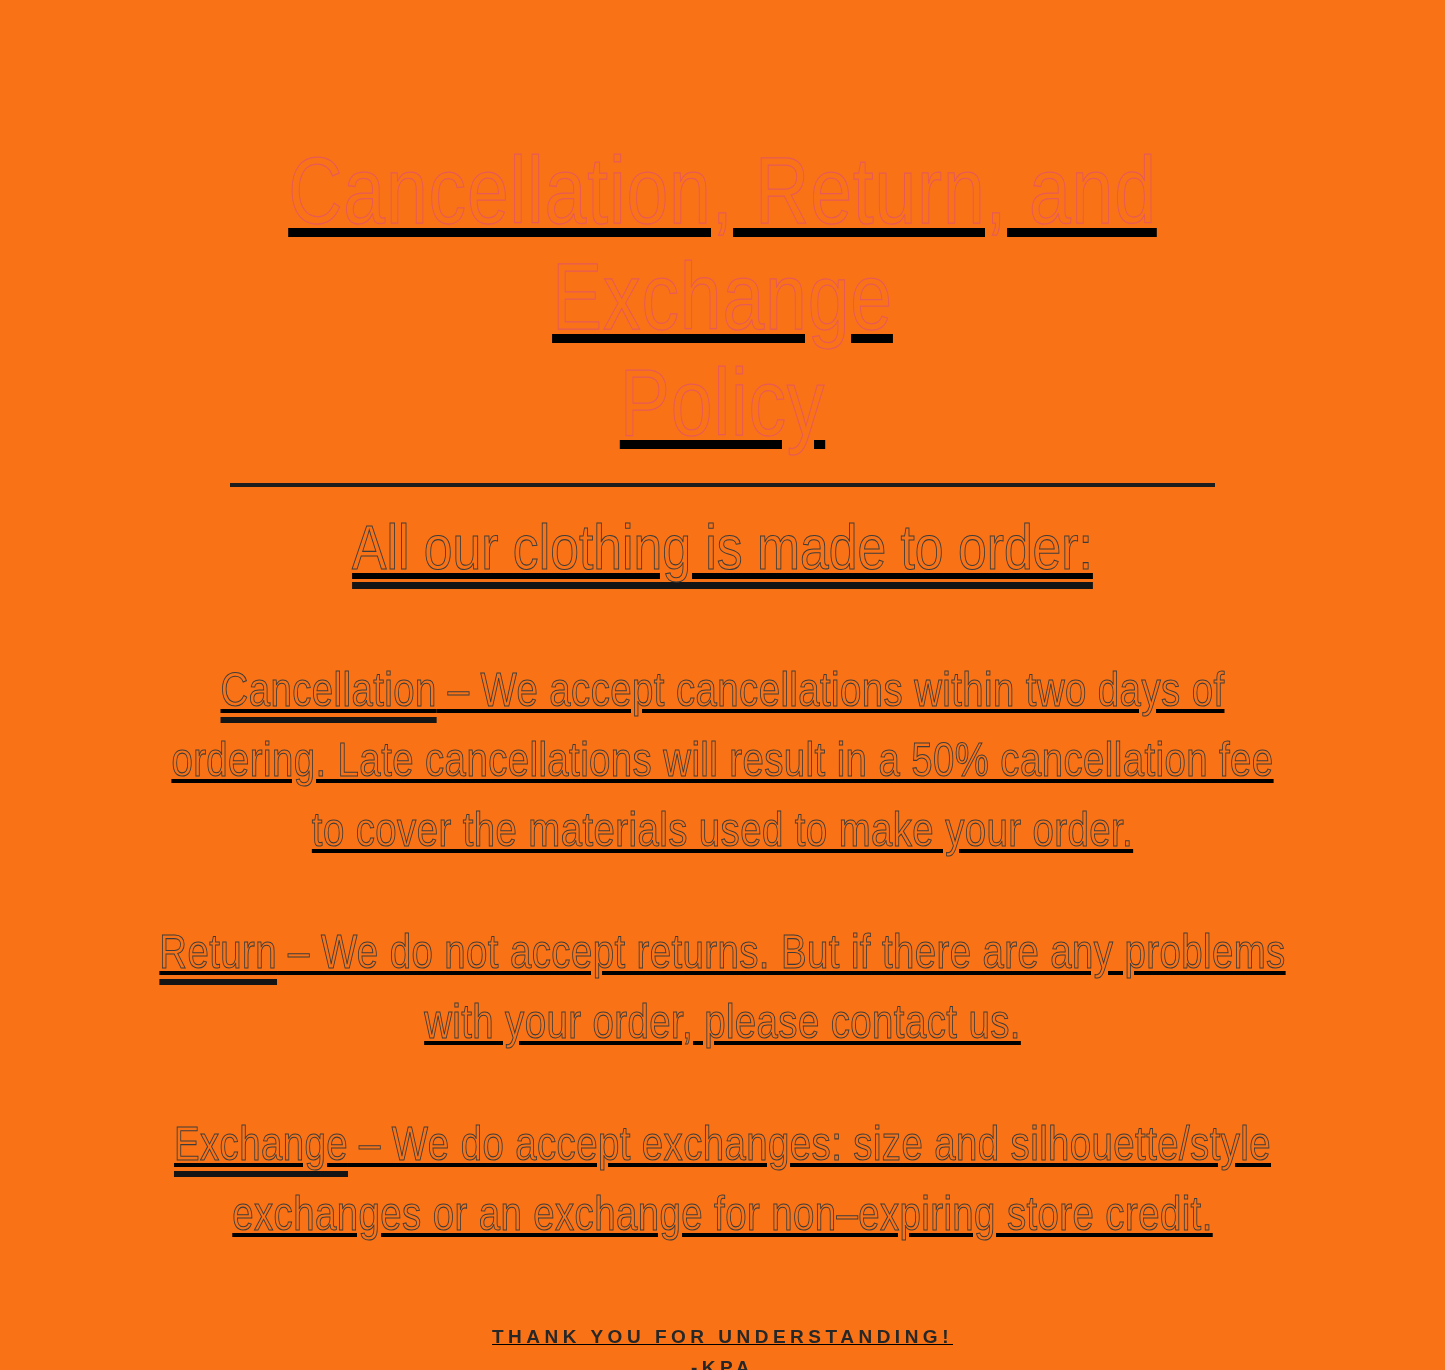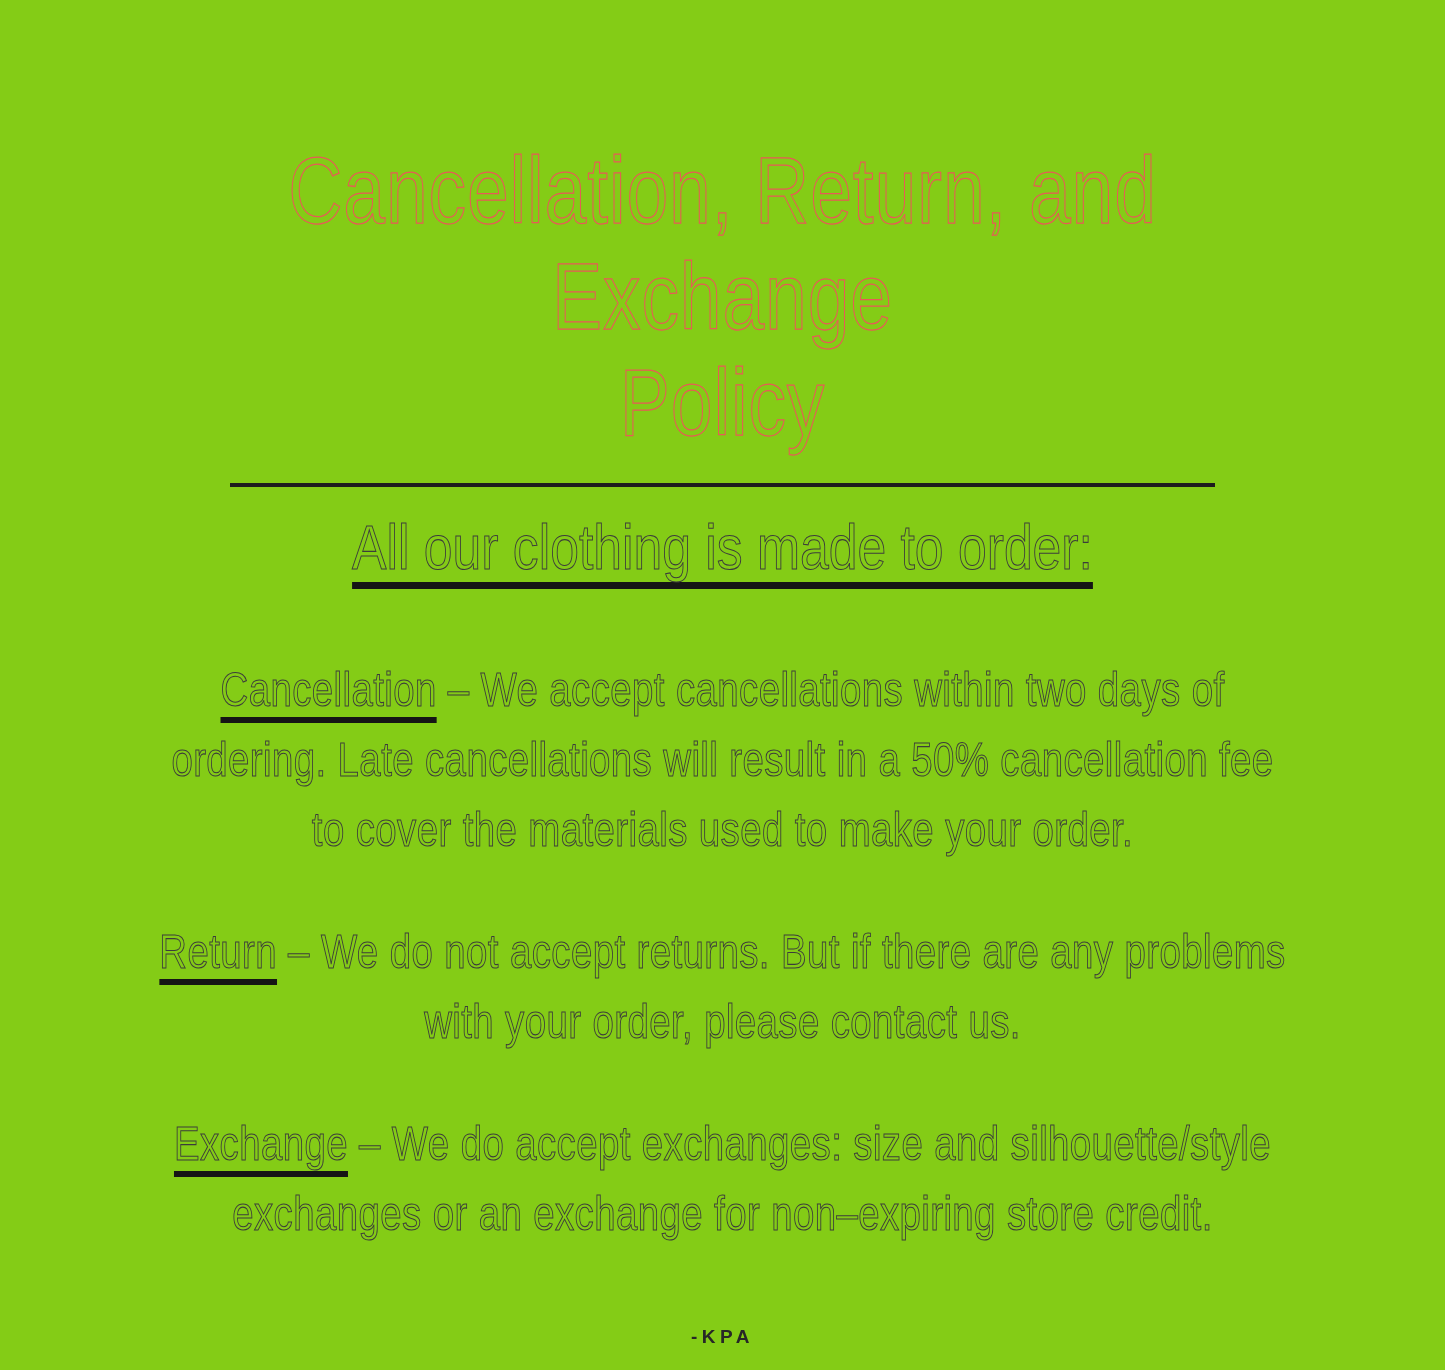--- a/index.html
+++ b/index.html
@@ -5,23 +5,24 @@
   html, body {
     margin: 0;
     padding: 0;
     background: #e9e8e6;
   }
   .page {
     position: relative;
     width: 1445px;
     height: 1370px;
     margin: 0 auto;
-    background: #84cc16;
+    background: #f97316;
     overflow: hidden;
     font-family: "Liberation Sans", sans-serif;
+    text-decoration: underline;
   }
 
   
   .thin { color: #424242; font-weight: 300; }
   .title { color: #e85a57; font-weight: 300; }
   @supports (-webkit-text-stroke: 1px #000) {
     .thin  { color: transparent; -webkit-text-stroke: 1.05px #3c3c3c; }
     .title { color: transparent; -webkit-text-stroke: 1.25px #e85a57; }
   }
 
@@ -117,16 +118,17 @@
     <span class="pline"><span class="u-lead">Return</span><span> – We do not accept returns. But if there are any problems</span></span>
     <span class="pline">with your order, please contact us.</span>
   </section>
 
   <section class="para thin para-3">
     <span class="pline"><span class="u-lead">Exchange</span><span> – We do accept exchanges: size and silhouette/style</span></span>
     <span class="pline">exchanges or an exchange for non–expiring store credit.</span>
   </section>
 
   <footer class="footer">
+    <span class="fline">THANK YOU FOR UNDERSTANDING!</span>
     <span class="fline">-KPA</span>
   </footer>
 
 </div>
 
 </body></html>

